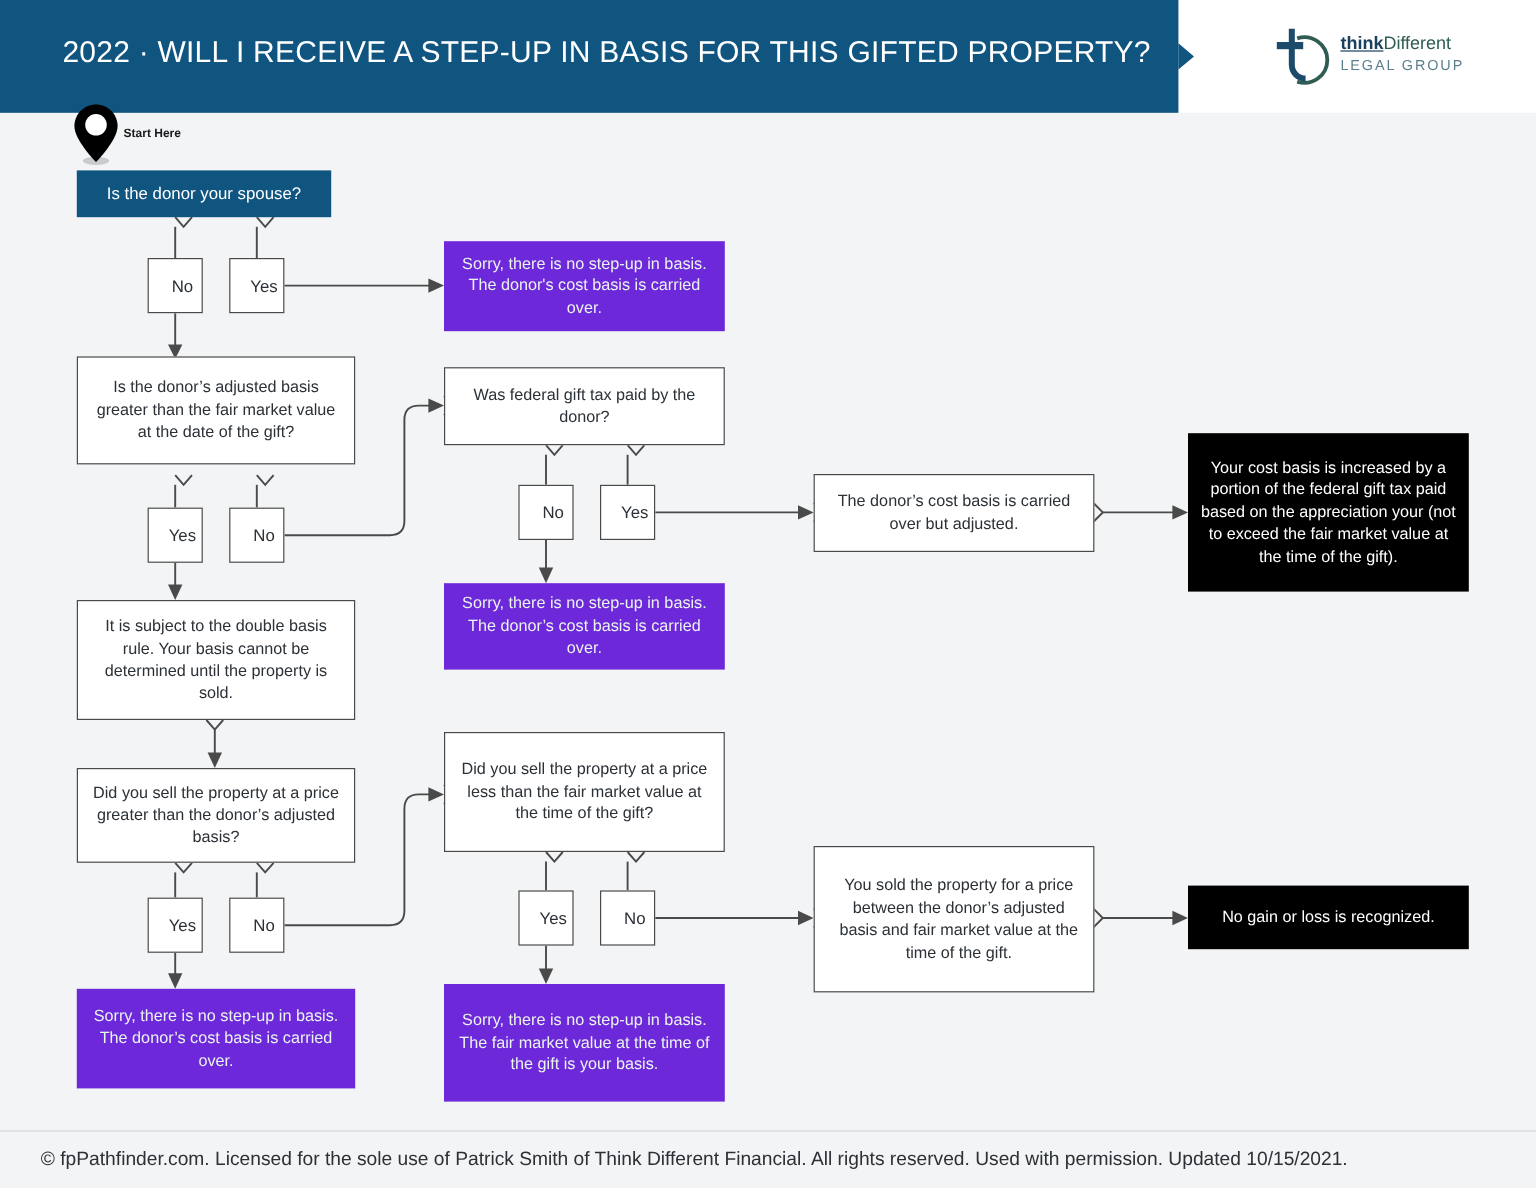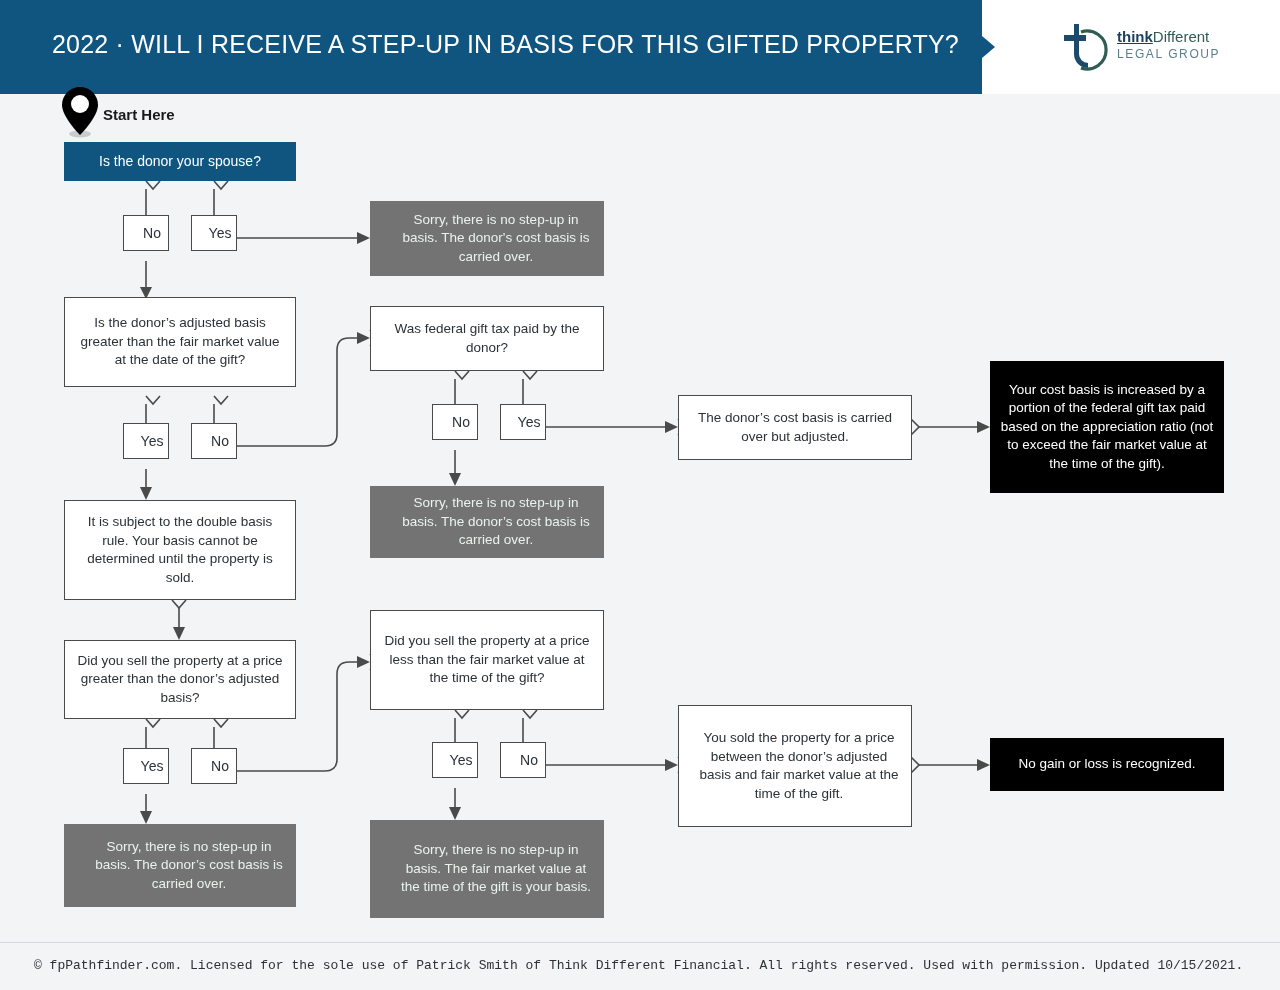--- a/index.html
+++ b/index.html
@@ -35,55 +35,55 @@
   .logo-text { position: absolute; left: 62px; top: 10px; }
   .logo-line1 { font-size: 15px; line-height: 17px; white-space: nowrap; }
   .logo-line1 .b { font-weight: bold; color:#1b3f5e;text-decoration:underline; }
   .logo-line1 .g { color:#2f5d53; }
   .logo-line2 { font-size: 12px; letter-spacing: 1.6px; color:#5a7f8c; margin-top: 2px; white-space: nowrap; }
 
   
   .pin { position: absolute; left: 60px; top: 86px; width: 40px; height: 52px; }
   .start-label {
     position: absolute; left: 103px; top: 106px;
-    font-size: 15px; font-weight: bold; color: #1a1a1a;
+    font-size: 10px; font-weight: bold; color: #1a1a1a;
   }
 
   
   .node {
     position: absolute;
     display: flex; align-items: center; justify-content: center;
     text-align: center;
     font-size: 13.5px; line-height: 18.5px;
     padding: 4px 10px;
   }
   .node-blue  { background: #0f5580; color: #ffffff; font-size: 14px; }
   .node-white { background: #ffffff; border: 1.3px solid #4a4a4a; color: #2b3136; }
-  .node-green { background: #737373; color: #eaf3ee; padding-left: 28px; }
+  .node-green { background: #6d28d9; color: #eaf3ee; }
   .node-black { background: #000000; color: #ffffff; }
 
   .opt {
     position: absolute;
-    width: 46px; height: 36px;
+    width: 46px; height: 46px;
     background: #ffffff; border: 1.3px solid #4a4a4a;
     display: flex; align-items: center; justify-content: center;
     font-size: 14px; color: #2b3136; padding-left: 12px;
   }
 
   
   #wires { position: absolute; left: 0; top: 0; width: 1280px; height: 990px; }
   #wires path, #wires line { fill: none; stroke: #4a4a4a; stroke-width: 1.6px; }
   #wires .head { fill: #4a4a4a; stroke: none; }
   #wires .notch { fill: none; stroke: #4a4a4a; stroke-width: 1.6px; }
 
   
   .footer-rule { position: absolute; left: 0; top: 942px; width: 1280px; height: 1px; background: #d4d9dc; }
   .footer-text {
     position: absolute; left: 34px; top: 958px;
-    font-size: 13px; color: #2b3136; font-family: Liberation Mono, monospace;
+    font-size: 16px; color: #2b3136;
   }
 </style>
 </head>
 <body>
 
 <div id="root">
 
   <div class="header-white"></div>
   <div class="header-band"></div>
   <div class="header-notch"></div>
@@ -177,40 +177,40 @@
 
     <line x1="546" y1="765" x2="666" y2="765"></line>
     <polygon class="head" points="678,765 665,759 665,771"></polygon>
     <path d="M678 757 l8 8 l-8 8" class="notch"></path>
 
     <path d="M911 757 l8 8 l-8 8" class="notch"></path>
     <line x1="919" y1="765" x2="978" y2="765"></line>
     <polygon class="head" points="990,765 977,759 977,771"></polygon>
   </svg>
 
-  <div class="node node-blue" style="left:64px; top:142px; width:232px; height:39px;">Is the donor your spouse?</div>
+  <div class="node node-blue" style="left:64px; top:142px; width:212px; height:39px;">Is the donor your spouse?</div>
 
   <div class="opt" style="left:123px; top:215px;">No</div>
   <div class="opt" style="left:191px; top:215px;">Yes</div>
 
   <div class="node node-green" style="left:370px; top:201px; width:234px; height:75px;">Sorry, there is no step-up in basis. The donor's cost basis is carried over.</div>
 
   <div class="node node-white" style="left:64px; top:297px; width:232px; height:90px;">Is the donor’s adjusted basis greater than the fair market value at the date of the gift?</div>
 
   <div class="opt" style="left:123px; top:423px;">Yes</div>
   <div class="opt" style="left:191px; top:423px;">No</div>
 
   <div class="node node-white" style="left:370px; top:306px; width:234px; height:65px;">Was federal gift tax paid by the donor?</div>
 
   <div class="opt" style="left:432px; top:404px;">No</div>
   <div class="opt" style="left:500px; top:404px;">Yes</div>
 
   <div class="node node-white" style="left:678px; top:395px; width:234px; height:65px;">The donor’s cost basis is carried over but adjusted.</div>
 
-  <div class="node node-black" style="left:990px; top:361px; width:234px; height:132px;">Your cost basis is increased by a portion of the federal gift tax paid based on the appreciation ratio (not to exceed the fair market value at the time of the gift).</div>
+  <div class="node node-black" style="left:990px; top:361px; width:234px; height:132px;">Your cost basis is increased by a portion of the federal gift tax paid based on the appreciation your (not to exceed the fair market value at the time of the gift).</div>
 
   <div class="node node-green" style="left:370px; top:486px; width:234px; height:72px;">Sorry, there is no step-up in basis. The donor’s cost basis is carried over.</div>
 
   <div class="node node-white" style="left:64px; top:500px; width:232px; height:100px;">It is subject to the double basis rule. Your basis cannot be determined until the property is sold.</div>
 
   <div class="node node-white" style="left:64px; top:640px; width:232px; height:79px;">Did you sell the property at a price greater than the donor’s adjusted basis?</div>
 
   <div class="opt" style="left:123px; top:748px;">Yes</div>
   <div class="opt" style="left:191px; top:748px;">No</div>
 

